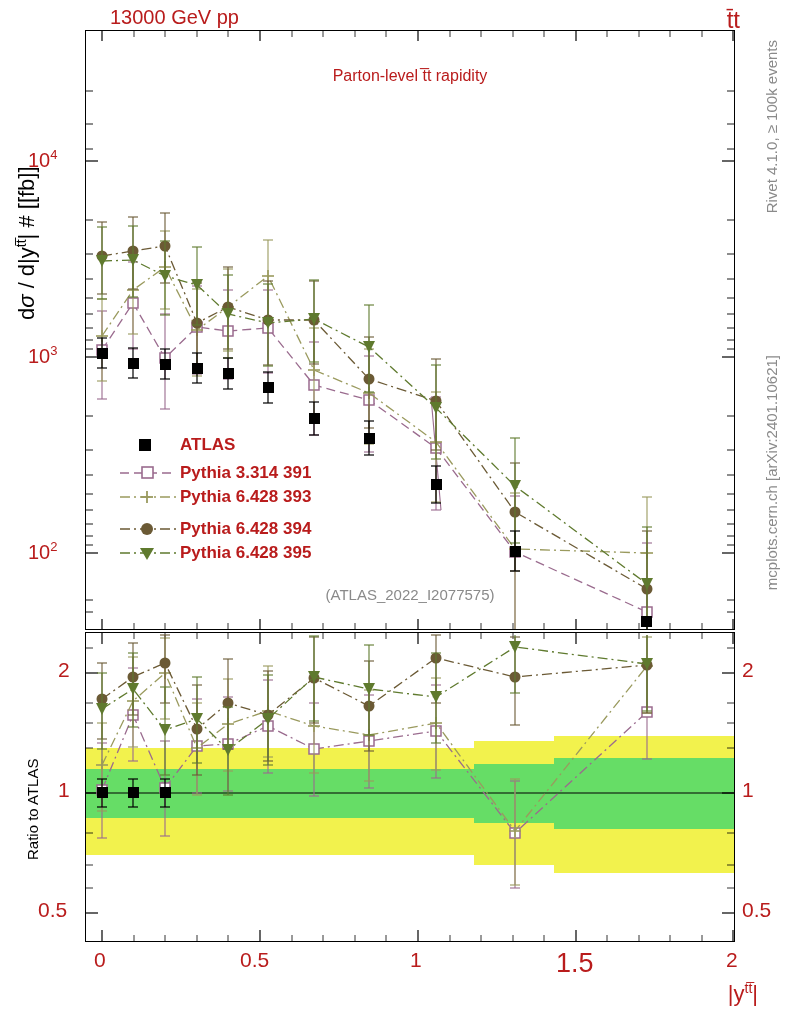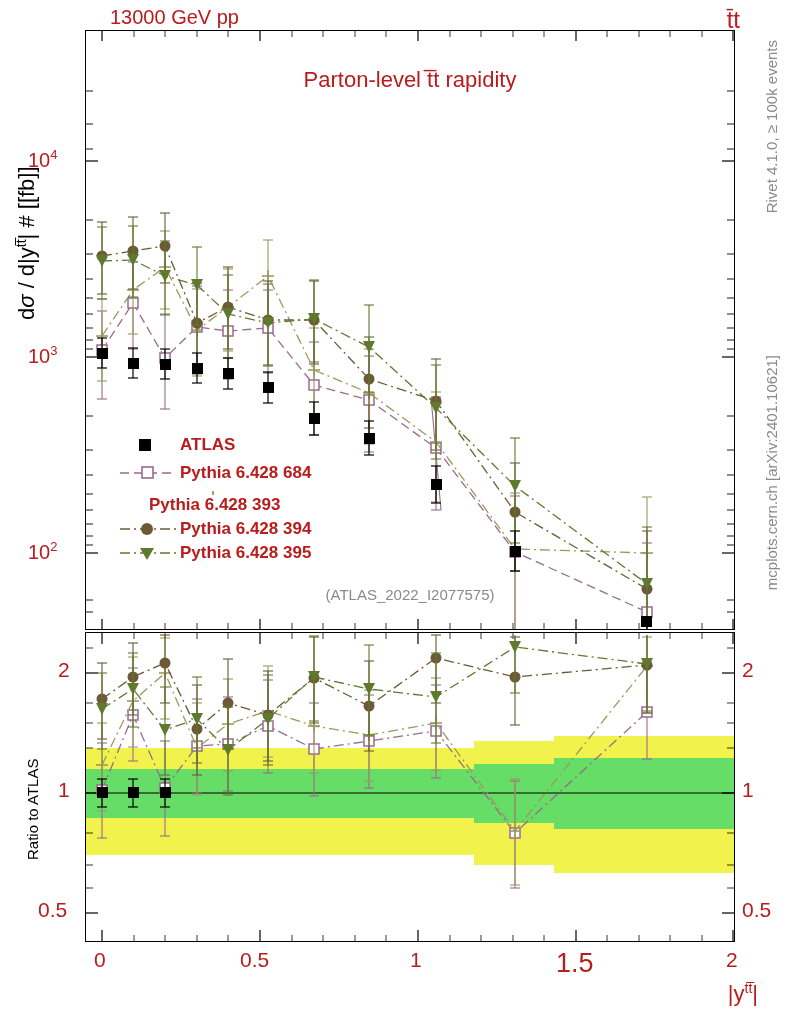--- a/index.html
+++ b/index.html
@@ -425,41 +425,41 @@
           <rect x="177" y="351" width="11" height="11"></rect>
           <rect x="223" y="382" width="11" height="11"></rect>
           <rect x="278" y="402" width="11" height="11"></rect>
           <rect x="345" y="448" width="11" height="11"></rect>
           <rect x="424" y="515" width="11" height="11"></rect>
           <rect x="555" y="585" width="11" height="11"></rect>
         </g>
       </g>
     </svg>
 
-    <div class="abs txt" style="left:50%;top:36px;transform:translateX(-50%);font-size:22px;">
+    <div class="abs txt" style="left:50%;top:36px;transform:translateX(-50%);font-size:16px;">
       Parton-level t̅t rapidity
     </div>
 
     <div class="abs txt gray" style="left:50%;top:555px;transform:translateX(-50%);font-size:15px;">(ATLAS_2022_I2077575)</div>
 
     <div class="abs" style="left:32px;top:400px;">
       <div style="display:flex;align-items:center;height:28px;">
         <svg width="62" height="20">
             <rect x="21" y="4" width="12" height="12" fill="#000"></rect>
           </svg>
         <span class="txt legend-lbl">ATLAS</span>
       </div>
       <div style="display:flex;align-items:center;height:28px;">
         <svg width="62" height="20">
             <line x1="2" y1="10" x2="58" y2="10" stroke="#9a6b8e" stroke-width="1.4" stroke-dasharray="9,5"></line>
             <rect x="24" y="4" width="11" height="11" fill="#fff" stroke="#9a6b8e" stroke-width="1.6"></rect>
           </svg>
-        <span class="txt legend-lbl">Pythia 6.428 684</span>
+        <span class="txt legend-lbl">Pythia 3.314 391</span>
       </div>
-      <div style="display:flex;align-items:center;height:28px;flex-direction:column;">
+      <div style="display:flex;height:28px;">
         <svg width="62" height="20">
             <line x1="2" y1="10" x2="58" y2="10" stroke="#9a9a5e" stroke-width="1.4" stroke-dasharray="10,4,2,4"></line>
             <g stroke="#9a9a5e" stroke-width="1.8">
               <line x1="29" y1="4" x2="29" y2="16"></line>
               <line x1="23" y1="10" x2="35" y2="10"></line>
             </g>
           </svg>
         <span class="txt legend-lbl">Pythia 6.428 393</span>
       </div>
       <div style="display:flex;align-items:center;height:28px;">

